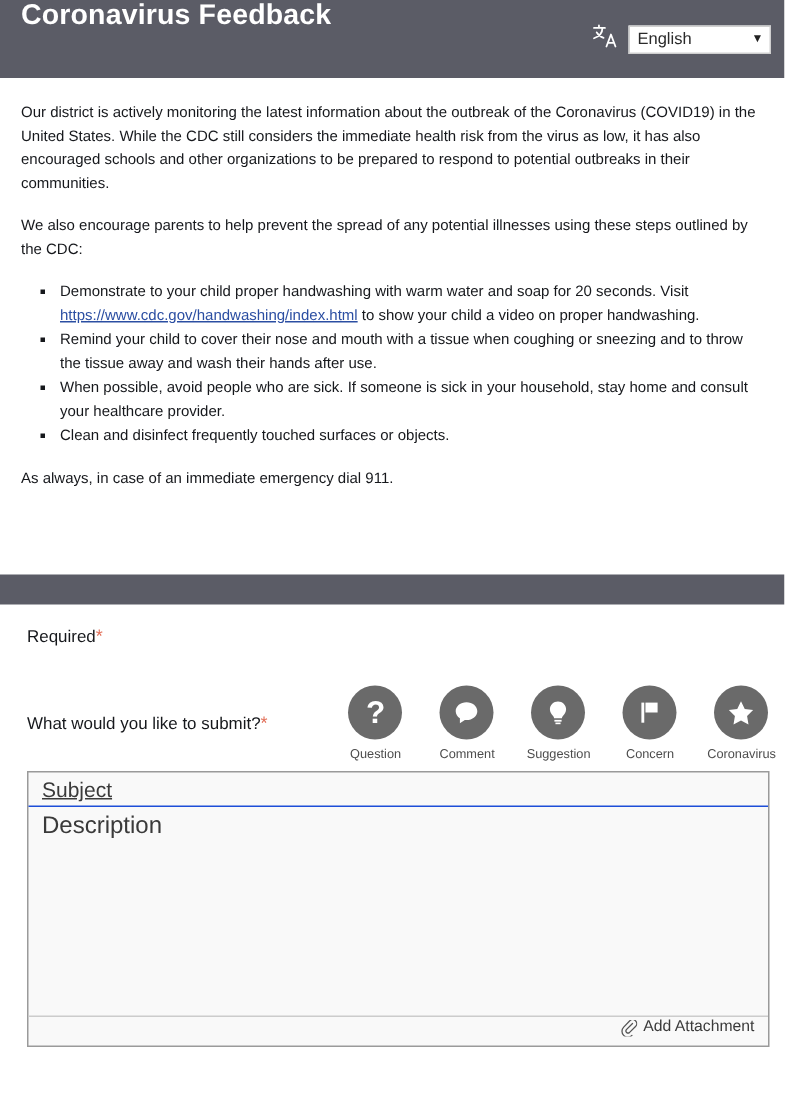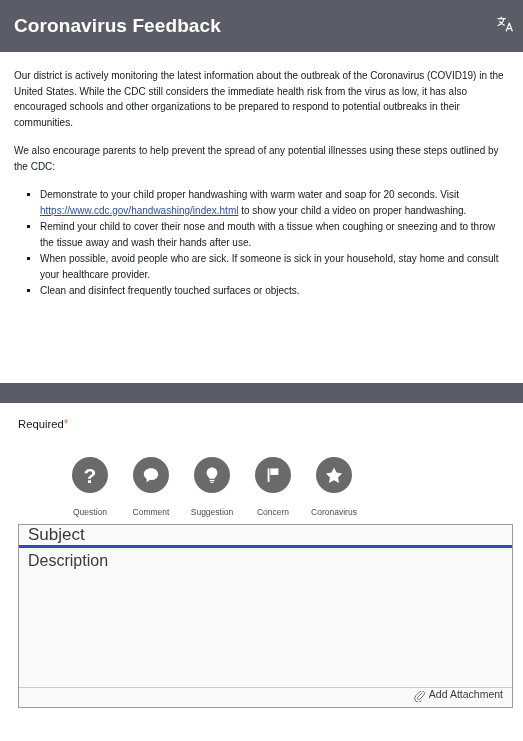--- a/index.html
+++ b/index.html
@@ -18,21 +18,20 @@
     position: relative;
     width: 523px;
     height: 741px;
   }
 
   
   .header {
     height: 52px;
     background: #5b5c66;
     display: flex;
-    align-items: center;
     justify-content: space-between;
     padding: 0 9px 0 14px;
     box-sizing: border-box;
   }
   .header-title {
     color: #ffffff;
     font-size: 19px;
     font-weight: bold;
     letter-spacing: .1px;
   }
@@ -162,47 +161,48 @@
   }
   .type-circle svg { display: block; }
   .type-qmark {
     color: #ffffff;
     font-size: 21px;
     font-weight: bold;
     line-height: 1;
     font-family: "Liberation Sans", sans-serif;
   }
   .type-name {
-    margin-top: 14px;
+    margin-top: 4px;
     font-size: 8.5px;
     color: #4c4c4c;
     white-space: nowrap;
   }
 
   .mind-label {
     margin-top: 29px;
     font-size: 11.3px;
     color: #16181c;
   }
 
   .field-stack {
     margin-top: 7px;
     border: 1px solid #9a9a9a;
     background: #f9f9f9;
     box-sizing: border-box;
   }
   .subject-field {
     height: 23px;
-    border-bottom: 3px solid #1d4ed8;
+    border-bottom: 1px solid #1d4ed8;
     display: flex;
     align-items: center;
     padding: 0 9px;
     box-sizing: border-box;
-    font-size: 17px;
+    font-size: 14px;
     color: #3a3a3a;
+    text-decoration: underline;
   }
   .desc-field {
     height: 139px;
     padding: 4px 9px 0 9px;
     box-sizing: border-box;
     font-size: 16px;
     color: #3a3a3a;
   }
   .attach-bar {
     height: 20px;
@@ -228,43 +228,51 @@
 
   <div class="header">
     <div class="header-title">Coronavirus Feedback</div>
     <div class="header-right">
       <span class="translate-icon">
         <svg width="17" height="16" viewBox="0 0 17 16" fill="none" xmlns="http://www.w3.org/2000/svg">
           <path d="M1 2.6h7.3M4.3 1v1.6M6.6 2.6c0 3-2 5.6-5.6 6.9M2.8 5.6c1 1.8 2.6 3 4.6 3.6" stroke="#ffffff" stroke-width="1.2" stroke-linecap="round" stroke-linejoin="round"></path>
           <path d="M9.3 15l3-8 3 8M10.4 12.6h3.8" stroke="#ffffff" stroke-width="1.2" stroke-linecap="round" stroke-linejoin="round"></path>
         </svg>
       </span>
+      <div class="lang-select">
+        <span>English</span>
+        <span class="caret">▼</span>
+      </div>
     </div>
   </div>
 
   <div class="content">
     <p>Our district is actively monitoring the latest information about the outbreak of the Coronavirus (COVID19) in the United States. While the CDC still considers the immediate health risk from the virus as low, it has also encouraged schools and other organizations to be prepared to respond to potential outbreaks in their communities.</p>
     <p>We also encourage parents to help prevent the spread of any potential illnesses using these steps outlined by the CDC:</p>
     <ul>
       <li><span>Demonstrate to your child proper handwashing with warm water and soap for 20 seconds. Visit </span><a class="cdc-link" href="#">https://www.cdc.gov/handwashing/index.html</a><span> to show your child a video on proper handwashing.</span></li>
       <li>Remind your child to cover their nose and mouth with a tissue when coughing or sneezing and to throw the tissue away and wash their hands after use.</li>
       <li>When possible, avoid people who are sick. If someone is sick in your household, stay home and consult your healthcare provider.</li>
       <li>Clean and disinfect frequently touched surfaces or objects.</li>
     </ul>
+    <p class="last">As always, in case of an immediate emergency dial 911.</p>
   </div>
 
   <div class="divider-band"></div>
 
   <div class="form">
 
     <div class="required-note">
       <span>Required</span><span class="req-star">*</span>
     </div>
 
     <div class="submit-row">
+      <div class="submit-label">
+        <span>What would you like to submit?</span><span class="req-star">*</span>
+      </div>
 
       <div class="type-options">
 
         <div class="type-option">
           <div class="type-circle">
             <span class="type-qmark">?</span>
           </div>
           <div class="type-name">Question</div>
         </div>
 

